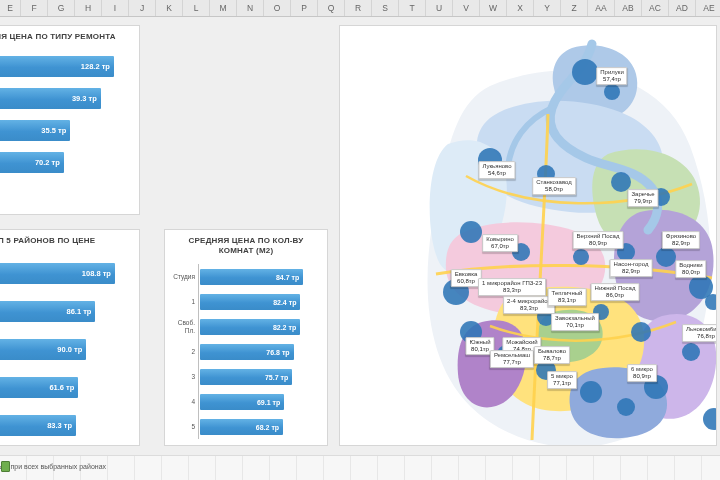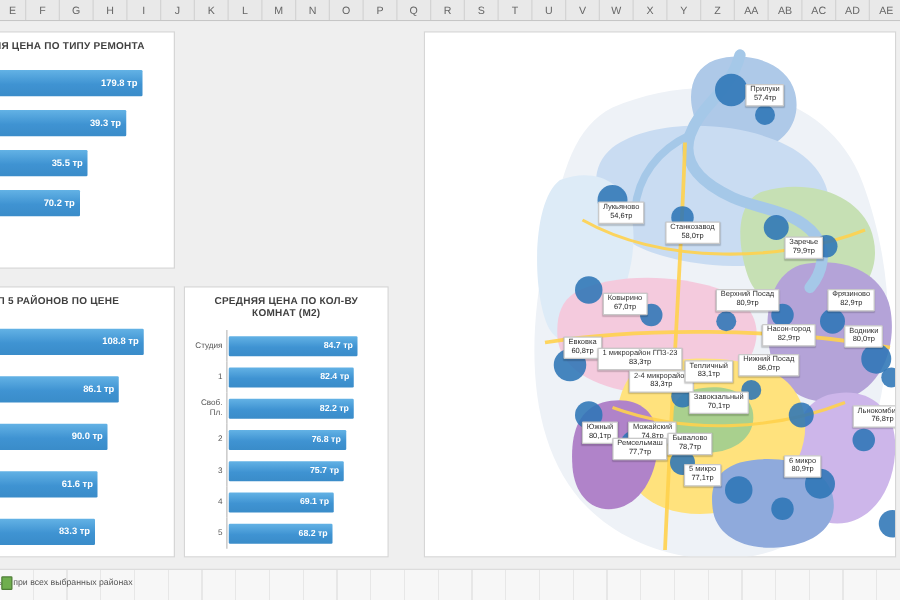--- a/index.html
+++ b/index.html
@@ -13,21 +13,21 @@
   .col-cell { flex:0 0 27px; width:27px; border-right:1px solid #d4d4d4;
     font-size:8.5px; color:#666; display:flex; align-items:center; justify-content:center; }
   .col-cell.first { flex:0 0 21px; width:21px; }
 
   .sheet { position:absolute; top:17px; left:0; right:0; bottom:0; background:#efefef; }
 
   .panel { position:absolute; background:#fff; border:1px solid #d6d6d6; overflow:hidden; }
   #panel-repair  { left:-58px; top:8px;   width:198px; height:190px; }
   #panel-sellers { left:155px; top:8px;   width:170px; height:190px; }
   #panel-top5    { left:-58px; top:212px; width:198px; height:217px; }
-  #panel-rooms   { left:147px; top:212px; width:164px; height:217px; }
+  #panel-rooms   { left:164px; top:212px; width:164px; height:217px; }
   #panel-map     { left:339px; top:8px;   width:378px; height:421px; }
 
   .chart-title { margin-top:6px; text-align:center; font-size:8px; font-weight:bold;
     color:#404040; letter-spacing:.2px; line-height:1.25; white-space:nowrap; }
   .chart-title.wrap { white-space:normal; padding:0 14px; }
 
   
   .bars { padding:8px 10px 0 6px; }
   .bar-row { position:relative; display:flex; align-items:center; }
   #bars-repair .bar-row { height:32px; }
@@ -110,21 +110,21 @@
     </div>
 
   <div class="sheet">
 
     <div class="panel" id="panel-repair">
       <div class="chart-title">СРЕДНЯЯ ЦЕНА ПО ТИПУ РЕМОНТА</div>
       <div class="bars" id="bars-repair">
           <div class="bar-row">
             <div class="bar-wrap">
               <div class="bar" style="width: 91.6364%;">
-                <span class="val">179.8 тр</span>
+                <span class="val">128.2 тр</span>
               </div>
             </div>
           </div>
           <div class="bar-row">
             <div class="bar-wrap">
               <div class="bar" style="width: 84.3636%;">
                 <span class="val">39.3 тр</span>
               </div>
             </div>
           </div>

